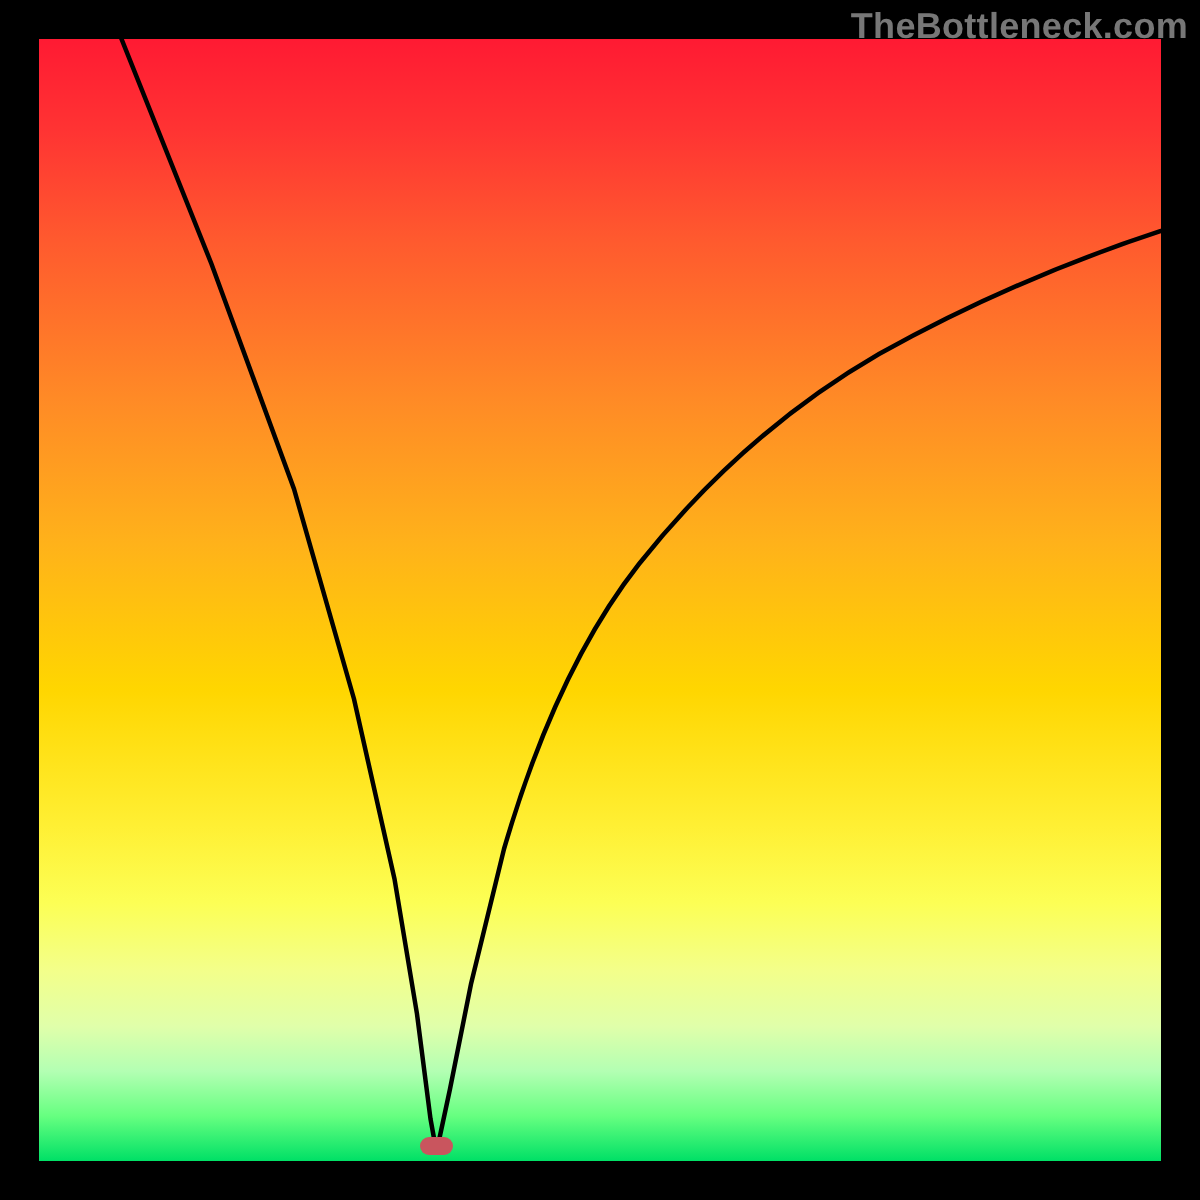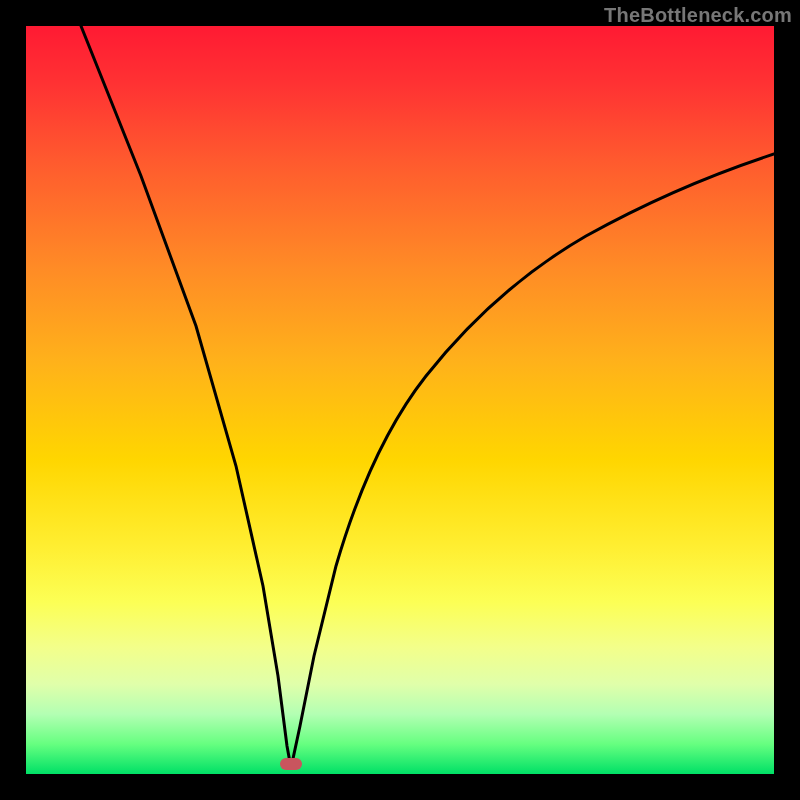--- a/index.html
+++ b/index.html
@@ -31,21 +31,21 @@
       #b3ffb3 92%,
       #66ff80 96%,
       #00e066 100%
     );
   }
   .watermark {
     position: absolute;
     top: 4px;
     right: 8px;
     color: #777;
-    font-size: 20px;
+    font-size: 24px;
     font-weight: 600;
     letter-spacing: 0.2px;
     user-select: none;
   }
   svg.curve {
     position: absolute;
     left: 0;
     top: 0;
     width: 748px;
     height: 748px;

